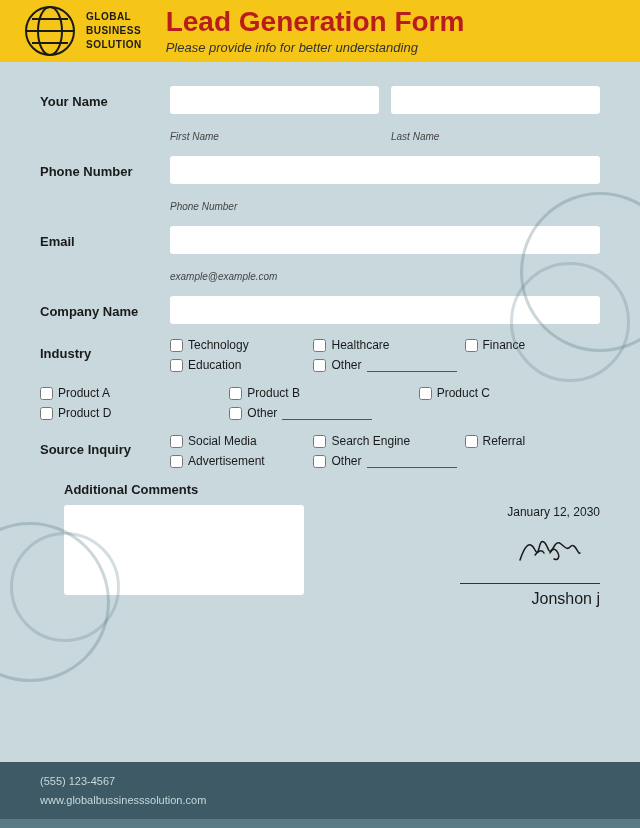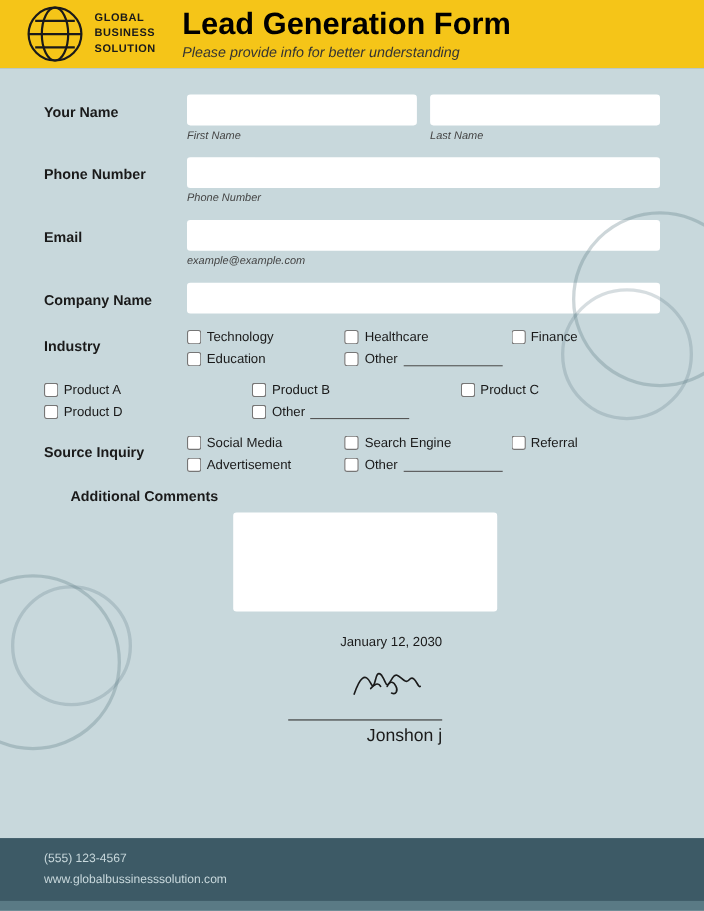--- a/index.html
+++ b/index.html
@@ -46,21 +46,21 @@
       line-height: 1.4;
       text-transform: uppercase;
       letter-spacing: 0.5px;
     }
     .header-title-area {
       margin-left: 8px;
     }
     .header-title {
       font-size: 28px;
       font-weight: 900;
-      color: #000000;
+      color: #b91c1c;
       line-height: 1.1;
     }
     .header-subtitle {
       font-size: 13px;
       color: #333;
       font-style: italic;
       margin-top: 2px;
     }
 
     
@@ -125,21 +125,21 @@
       color: #333;
       outline: none;
     }
     .input-field.full-width {
       width: 100%;
     }
     .field-hint {
       font-size: 10px;
       color: #444;
       font-style: italic;
-      margin-top: 4px;
+      margin-top: 17px;
     }
     .field-hint-row {
       display: flex;
       gap: 12px;
     }
     .field-hint-row .field-hint {
       flex: 1;
     }
 
     
@@ -178,22 +178,21 @@
     }
     .comments-label {
       font-size: 13px;
       font-weight: bold;
       color: #1a1a1a;
       margin-bottom: 8px;
     }
     .comments-bottom {
       display: flex;
       gap: 20px;
-      align-items: center;
-      flex-direction: column;
+      align-items: flex-start;
     }
     .comments-textarea {
       background: #fff;
       border: none;
       border-radius: 3px;
       width: 240px;
       height: 90px;
       resize: none;
       padding: 8px;
       font-size: 12px;

